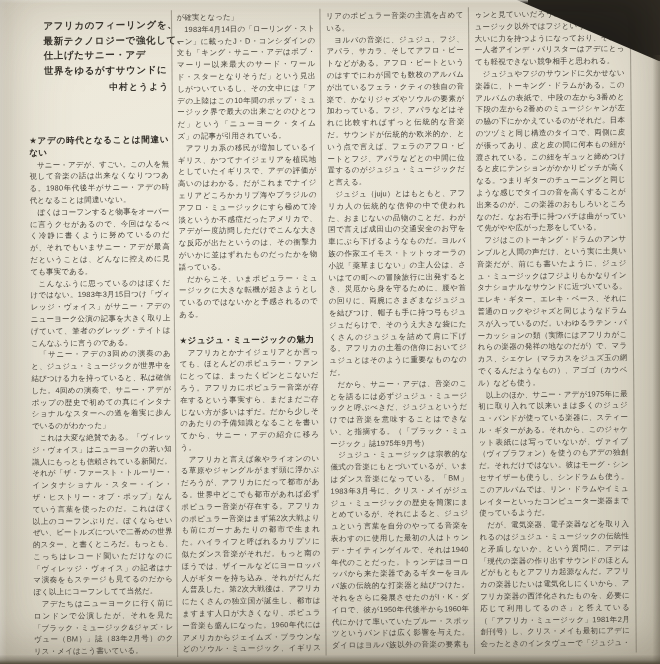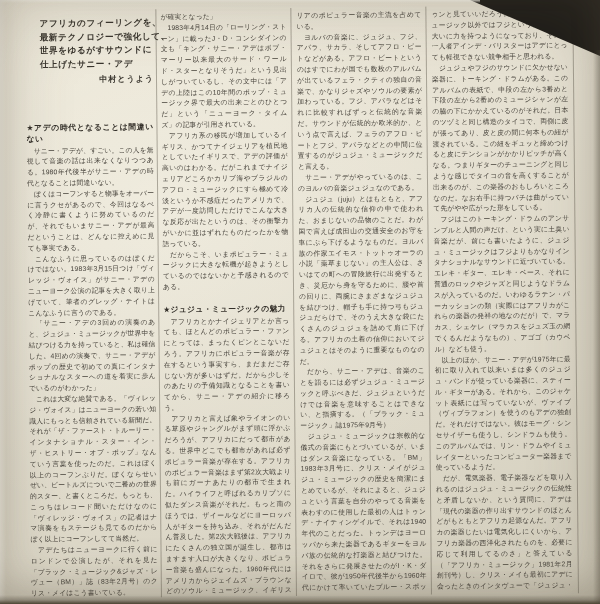--- a/index.html
+++ b/index.html
@@ -68,22 +68,22 @@
 <body>
 
 <div class="page">
   <div class="paper">
     <div class="content">
 
       <div class="header">
         <div id="title-lines">
             <div class="title-line">アフリカのフィーリングを、</div>
             <div class="title-line">最新テクノロジーで強化して、</div>
+            <div class="title-line">仕上げたサニー・アデ</div>
             <div class="title-line">世界をゆるがすサウンドに</div>
-            <div class="title-line">仕上げたサニー・アデ</div>
           </div>
         <div class="author">中村とうよう</div>
       </div>
 
       <div class="vrule vr1"></div>
       <div class="vrule vr2"></div>
       <div class="vrule vr3"></div>
       <div class="vrule vr4"></div>
 
       <div class="col col-1">
@@ -100,21 +100,20 @@
           <div class="blk p">　1983年4月14日の「ローリング・ストーン」に載ったJ・D・コンシダインの文も「キング・サニー・アデはボブ・マーリー以来最大のサード・ワールド・スターとなりそうだ」という見出しがついているし、その文中には「アデの上陸はこの10年間のポップ・ミュージック界で最大の出来ごとのひとつだ」という「ニューヨーク・タイムズ」の記事が引用されている。</div>
           <div class="blk p">　アフリカ系の移民が増加しているイギリス、かつてナイジェリアを植民地としていたイギリスで、アデの評価が高いのはわかる。だがこれまでナイジェリアどころかカリブ海やブラジルのアフロ・ミュージックにすら極めて冷淡というか不感症だったアメリカで、アデが一度訪問しただけでこんな大きな反応が出たというのは、その衝撃力がいかに並はずれたものだったかを物語っている。</div>
           <div class="blk p">　だからこそ、いまポピュラー・ミュージックに大きな転機が起きようとしているのではないかと予感されるのである。</div>
           <div class="blk h gap">★ジュジュ・ミュージックの魅力</div>
           <div class="blk p">　アフリカとかナイジェリアとか言っても、ほとんどのポピュラー・ファンにとっては、まったくピンとこないだろう。アフリカにポピュラー音楽が存在するという事実すら、まだまだご存じない方が多いはずだ。だから少しそのあたりの予備知識となることを書いてから、サニー・アデの紹介に移ろう。</div>
           <div class="blk p">　アフリカと言えば象やライオンのいる草原やジャングルがまず頭に浮かぶだろうが、アフリカにだって都市がある。世界中どこでも都市があれば必ずポピュラー音楽が存在する。アフリカのポピュラー音楽はまず第2次大戦よりも前にガーナあたりの都市で生まれた。ハイライフと呼ばれるカリプソに似たダンス音楽がそれだ。もっと南のほうでは、ザイールなどにヨーロッパ人がギターを持ち込み、それがだんだん普及した。第2次大戦後は、アフリカにたくさんの独立国が誕生し、都市はますます人口が大きくなり、ポピュラー音楽も盛んになった。1960年代にはアメリカからジェイムズ・ブラウンなどのソウル・ミュージック、イギリスからはビートルズが、アフリカ音楽に強く影響し、各地にエレキ・バンドが生まれ、伝統的なアフリカのリズムと結びついて急速に新しい音楽が発展した。</div>
         </div>
       <div class="col col-3">
           <div class="blk p">リアのポピュラー音楽の主流を占めている。</div>
           <div class="blk p">　ヨルバの音楽に、ジュジュ、フジ、アパラ、サカラ、そしてアフロ・ビートなどがある。アフロ・ビートというのはすでにわが国でも数枚のアルバムが出ているフェラ・クティの独自の音楽で、かなりジャズやソウルの要素が加わっている。フジ、アパラなどはそれに比較すればずっと伝統的な音楽だ。サウンドが伝統的か欧米的か、という点で言えば、フェラのアフロ・ビートとフジ、アパラなどとの中間に位置するのがジュジュ・ミュージックだと言える。</div>
-          <div class="blk p">　サニー・アデがやっているのは、このヨルバの音楽ジュジュなのである。</div>
           <div class="blk p">　ジュジュ（juju）とはもともと、アフリカ人の伝統的な信仰の中で使われた、おまじないの品物のことだ。わが国で言えば成田山の交通安全のお守を車にぶら下げるようなものだ。ヨルバ族の作家エイモス・トットゥオーラの小説「薬草まじない」の主人公は、さいはての町への冒険旅行に出発するとき、災厄から身を守るために、腰や首の回りに、両腕にさまざまなジュジュを結びつけ、帽子も手に持つ弓もジュジュだらけで、そのうえ大きな袋にたくさんのジュジュを詰めて肩に下げる。アフリカの土着の信仰においてジュジュとはそのように重要なものなのだ。</div>
           <div class="blk p">　だから、サニー・アデは、音楽のことを語るには必ずジュジュ・ミュージックと呼ぶべきだ、ジュジュというだけでは音楽を意味することはできない、と指摘する。（「ブラック・ミュージック」誌1975年9月号）</div>
           <div class="blk p">　ジュジュ・ミュージックは宗教的な儀式の音楽にもとづいているが、いまはダンス音楽になっている。「BM」1983年3月号に、クリス・メイがジュジュ・ミュージックの歴史を簡潔にまとめているが、それによると、ジュジュという言葉を自分のやってる音楽を表わすのに使用した最初の人はトゥンデ・ナイティンゲイルで、それは1940年代のことだった。トゥンデはヨーロッパから来た楽器であるギターをヨルバ族の伝統的な打楽器と結びつけた。それをさらに発展させたのがI・K・ダイロで、彼が1950年代後半から1960年代にかけて率いていたブルー・スポッツというバンドは広く影響を与えた。ダイロはヨルバ族以外の音楽の要素も取り入れてジュジュ・ミュージックのビートを強化した。こうして1960年代なかばには、ジュジュはナイジェリアでもっともポピュラーな音楽となった。</div>
         </div>
       <div class="col col-4">
           <div class="blk p">ゥンと見ていいだろう。またジュジュ・ミュージック以外ではフジという音楽も近年大いに力を持つようになっており、その第一人者アインデ・バリスターはアデにとっても軽視できない競争相手と思われる。</div>
           <div class="blk p">　ジュジュやフジのサウンドに欠かせない楽器に、トーキング・ドラムがある。このアルバムの表紙で、中段の左から3番めと下段の左から2番めのミュージシャンが左の脇の下にかかえているのがそれだ。日本のツヅミと同じ構造のタイコで、両側に皮が張ってあり、皮と皮の間に何本もの紐が渡されている。この紐をギュッと締めつけると皮にテンションがかかりピッチが高くなる。つまりギターのチューニングと同じような感じでタイコの音を高くすることが出来るのが、この楽器のおもしろいところなのだ。なお右手に持つバチは曲がっていて先がやや広がった形をしている。</div>
           <div class="blk p">　フジはこのトーキング・ドラムのアンサンブルと人間の声だけ、という実に土臭い音楽だが、前にも書いたように、ジュジュ・ミュージックはフジよりもかなりインタナショナルなサウンドに近づいている。エレキ・ギター、エレキ・ベース、それに普通のロックやジャズと同じようなドラムスが入っているのだ。いわゆるラテン・パーカッションの類（実際にはアフリカがこれらの楽器の発祥の地なのだが）で、マラカス、シェケレ（マラカスをジュズ玉の網でくるんだようなもの）、アゴゴ（カウベル）なども使う。</div>
           <div class="blk p">　以上のほか、サニー・アデが1975年に最初に取り入れて以来いまは多くのジュジュ・バンドが使っている楽器に、スティール・ギターがある。それから、このジャケット表紙には写っていないが、ヴァイブ（ヴィブラフォン）を使うのもアデの独創だ。それだけではない。彼はモーグ・シンセサイザーも使うし、シンドラムも使う。このアルバムでは、リン・ドラムやイミュレイターといったコンピューター楽器まで使っているようだ。</div>
           <div class="blk p">　だが、電気楽器、電子楽器などを取り入れるのはジュジュ・ミュージックの伝統性と矛盾しないか、という質問に、アデは「現代の楽器の作り出すサウンドのほとんどがもともとアフリカ起源なんだ。アフリカの楽器じたいは電気化しにくいから、アフリカ楽器の西洋化されたものを、必要に応じて利用してるのさ」と答えている（「アフリカ・ミュージック」1981年2月創刊号）し、クリス・メイも最初にアデに会ったときのインタヴューで「ジュジュ・ミュージックが疑いの余地なくもっとも重要であるのは、西洋化されてもそれによってアフリカの伝統を少しも失ってないからだ」と指摘したのだった（「ブラック・ミュージック」1975年9月号）。ア</div>

